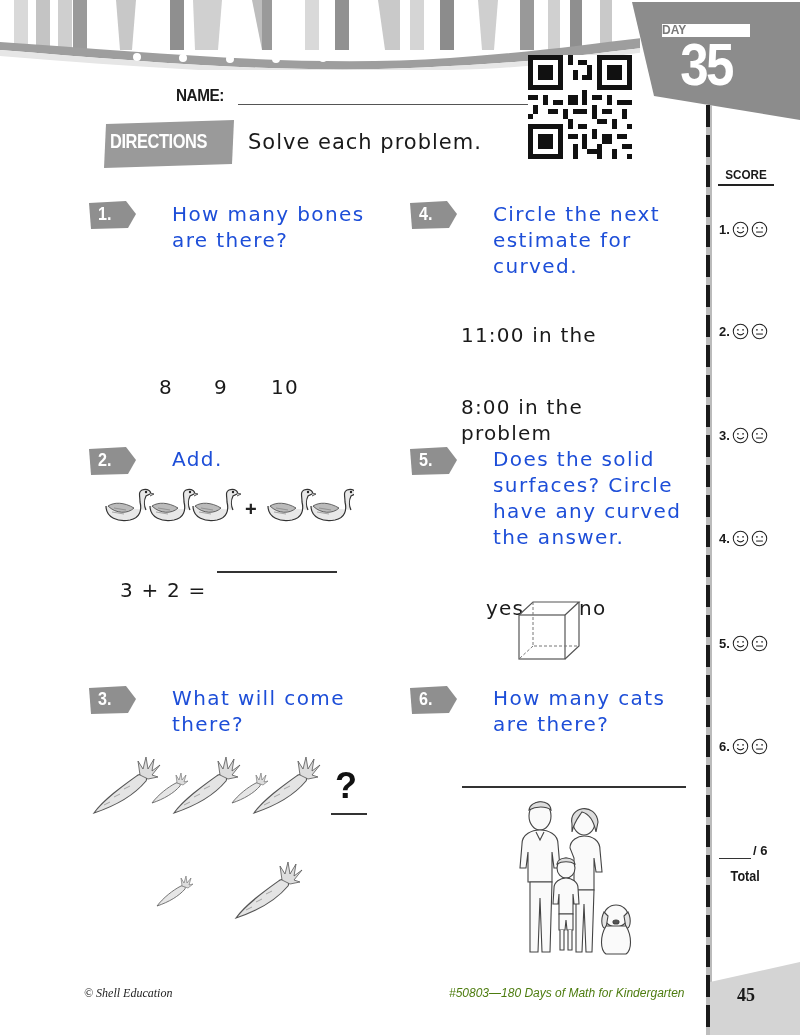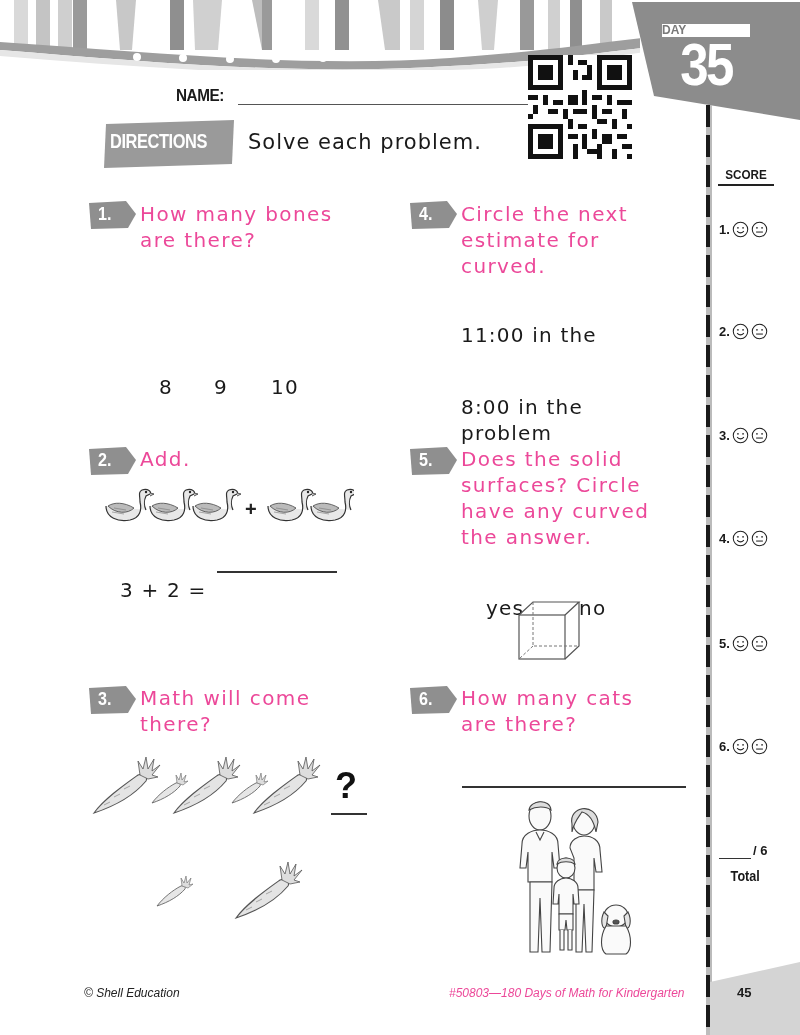--- a/index.html
+++ b/index.html
@@ -40,30 +40,30 @@
   .face { width: 17px; height: 17px; }
   .total-line { position: absolute; left: 719px; top: 858px; width: 32px; height: 1px; background: #333; }
   .total-of { position: absolute; left: 753px; top: 843px; font-family: "Liberation Sans", sans-serif; font-weight: bold; font-size: 13px; }
   .total-label { position: absolute; left: 729px; top: 868px; font-family: "Liberation Sans", sans-serif; font-weight: bold; font-size: 14px; transform: scaleX(0.9); }
 
   
   .qbadge { position: absolute; width: 52px; height: 30px; }
   .qbadge svg { position: absolute; left: 0; top: 0; }
   .qbadge span { position: absolute; left: 10px; top: 3px; font-family: "Liberation Sans", sans-serif; font-weight: bold; font-size: 19px; color: #fff; transform: scaleX(0.85); transform-origin: left; }
 
-  .qtext { position: absolute; font-size: 20px; line-height: 26px; letter-spacing: 1.4px; color: #ec4899; }
+  .qtext { position: absolute; font-size: 20px; line-height: 26px; letter-spacing: 1.4px; color: #1d4ed8; margin-left: 32px; }
   .opt { position: absolute; font-size: 20px; line-height: 26px; letter-spacing: 1.2px; margin-top: 28px; }
 
   .answer-line { position: absolute; height: 1.5px; background: #333; }
 
   
-  .footer-left { position: absolute; left: 84px; top: 986px; font-family: Liberation Sans, sans-serif; font-style: italic; font-size: 12px; color: #222; }
-  .footer-mid { position: absolute; left: 449px; top: 986px; font-family: "Liberation Sans", sans-serif; font-style: italic; font-size: 12px; color: #ec4899; }
+  .footer-left { position: absolute; left: 84px; top: 986px; font-family: Liberation Serif, serif; font-style: italic; font-size: 12px; color: #222; }
+  .footer-mid { position: absolute; left: 449px; top: 986px; font-family: "Liberation Sans", sans-serif; font-style: italic; font-size: 12px; color: #4d7c0f; }
   .page-shade { position: absolute; left: 710px; top: 962px; width: 90px; height: 73px; }
-  .page-num { position: absolute; left: 737px; top: 985px; font-family: Liberation Sans, sans-serif; font-weight: bold; font-size: 13px; }
+  .page-num { position: absolute; left: 737px; top: 985px; font-family: Liberation Serif, serif; font-weight: bold; font-size: 18px; }
 </style>
 </head>
 <body>
 
 <div class="banner">
   <svg class="banner-wave" width="660" height="75" viewBox="0 0 660 75">
     <rect x="14" y="0" width="14" height="50" fill="#d9d9d9"></rect>
     <rect x="36" y="0" width="14" height="50" fill="#c4c4c4"></rect>
     <rect x="58" y="0" width="14" height="50" fill="#cfcfcf"></rect>
     <rect x="73" y="0" width="14" height="50" fill="#9a9a9a"></rect>
@@ -304,21 +304,21 @@
 <div class="opt" style="left:120px;top:549px">3 + 2 =</div>
 <div class="answer-line" style="left:217px;top:571px;width:120px"></div>
 
 <div class="qbadge" style="left:88px;top:685px">
   <svg width="52" height="30" viewBox="0 0 52 30">
       <polygon points="1,3 38,1 48,14 40,28 3,29" fill="#8f8f8f"></polygon>
     </svg>
   <span>3.</span>
 </div>
 <div class="qtext" style="left:140px;top:685px">
-  <div>Math will come</div>
+  <div>What will come</div>
   <div>there?</div>
 </div>
 <svg style="position:absolute;left:90px;top:755px" width="290" height="70" viewBox="0 0 290 70">
   <defs>
     <g id="bigcarrot">
       <path d="M4,58 C14,44 34,30 48,20 C54,18 58,22 56,26 C46,38 28,50 4,58 Z" fill="#e4e4e4" stroke="#555" stroke-width="1.1"></path>
       <path d="M14,50 L20,47 M24,42 L30,39 M34,34 L40,31" stroke="#888" stroke-width="0.7"></path>
       <path d="M50,20 L48,6 L53,14 L56,2 L58,14 L64,4 L62,16 L70,10 L62,20 L68,22 L58,24 Z" fill="#ddd" stroke="#555" stroke-width="0.8"></path>
     </g>
     <g id="smallcarrot">

